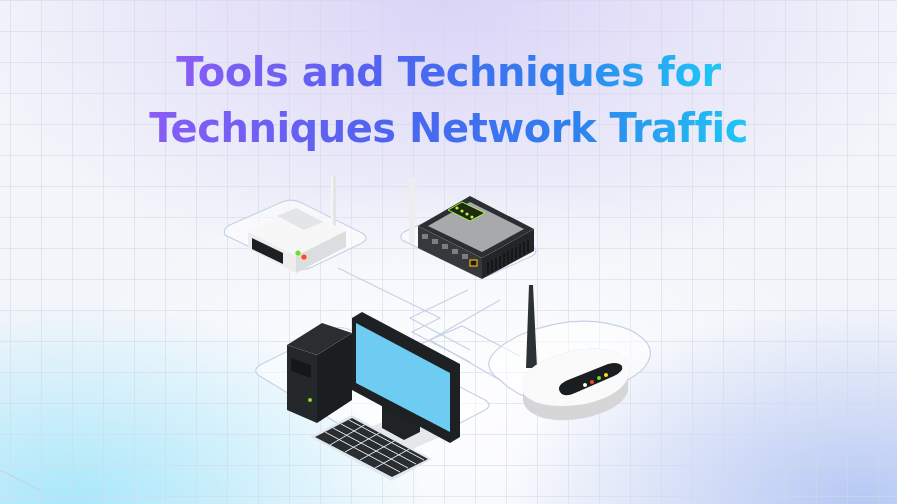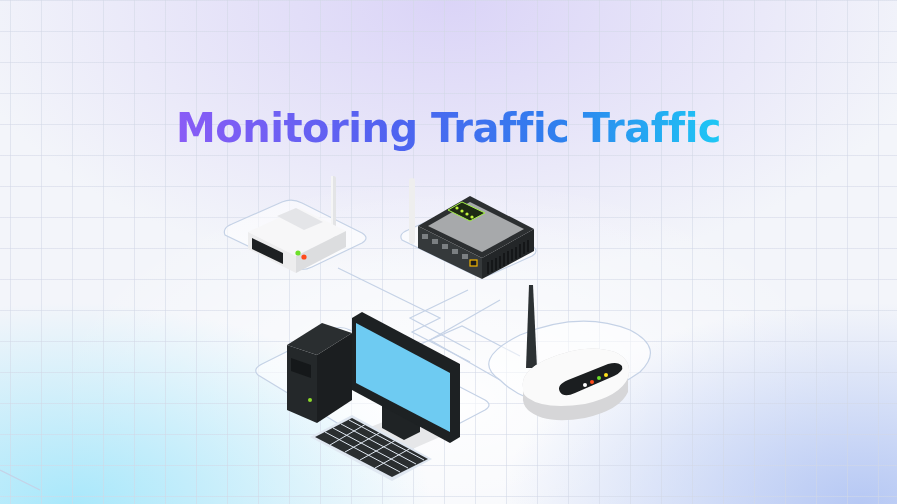--- a/index.html
+++ b/index.html
@@ -55,22 +55,22 @@
     </defs>
     <rect width="897" height="504" fill="url(#gTop)"></rect>
     <rect width="897" height="504" fill="url(#gMid)"></rect>
     <rect width="897" height="504" fill="url(#gBL)"></rect>
     <rect width="897" height="504" fill="url(#gBR)"></rect>
   </svg>
 
   <div class="grid"></div>
 
   <h1 class="title">
-    <br>
-    <span>Monitoring Traffic Traffic</span>
+    <span>Tools and Techniques for</span><br>
+    <span>Techniques Network Traffic</span>
   </h1>
 
   <svg class="illus" width="897" height="504" viewBox="0 0 897 504">
 
     <g fill="none" stroke="#c5d2e6" stroke-width="1.2">
       <path d="M338 268 L440 318 L412 332 L470 362"></path>
       <path d="M468 290 L410 318 L470 350"></path>
       <path d="M500 300 L430 340 L500 380"></path>
       <path d="M400 353 L462 326 L520 356"></path>
       <path d="M0 470 L40 490"></path>

